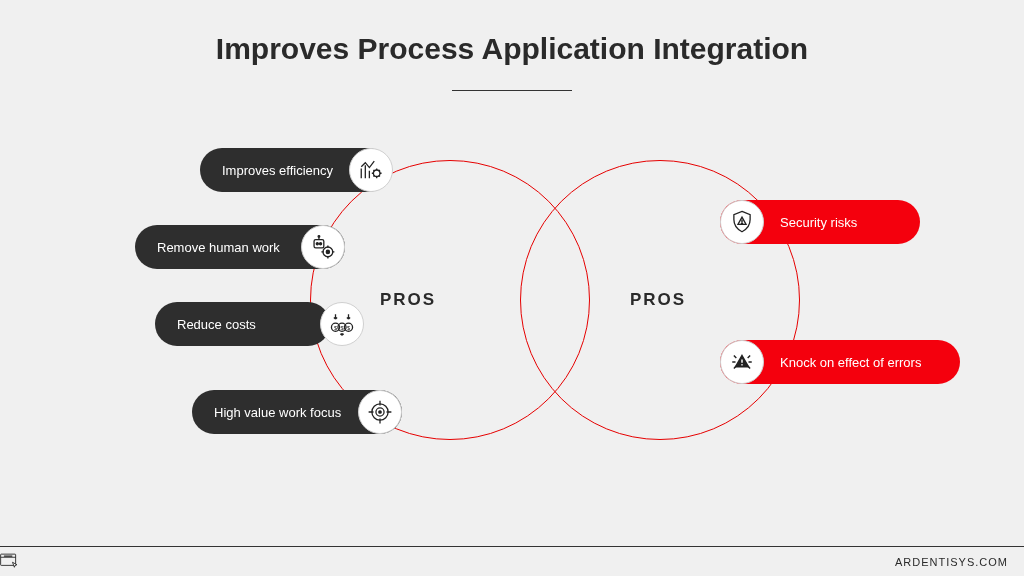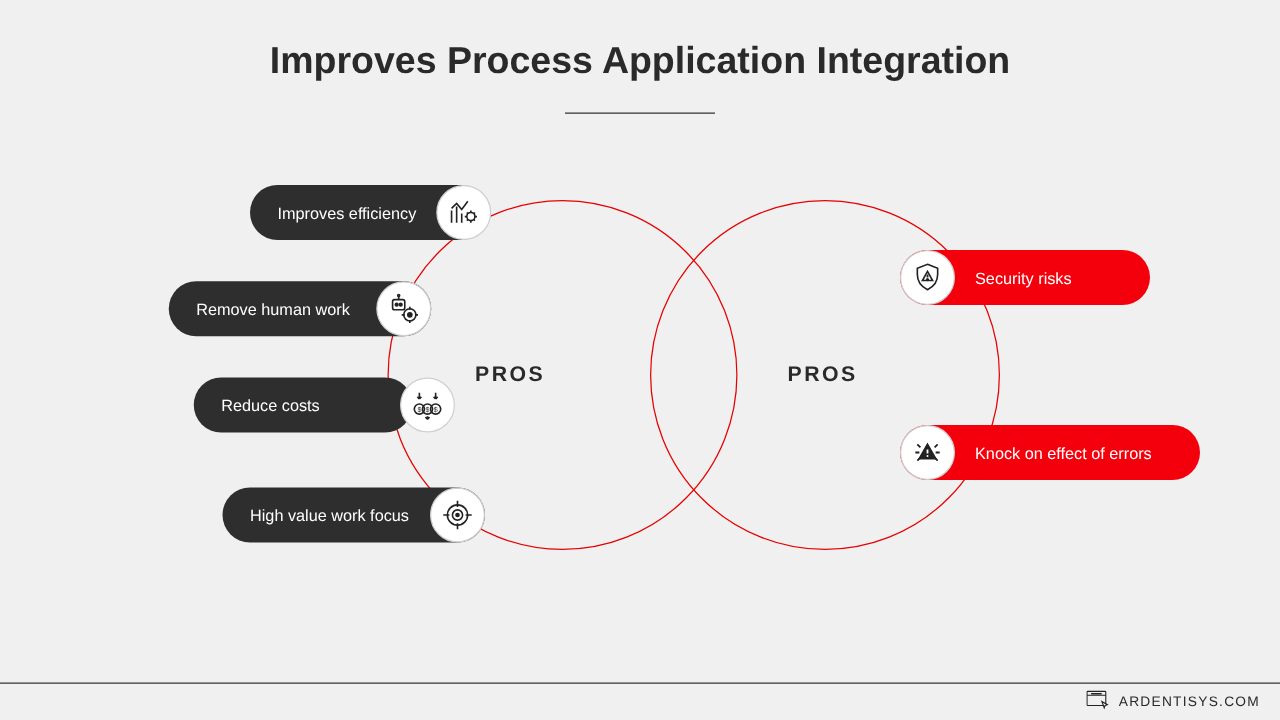--- a/index.html
+++ b/index.html
@@ -82,21 +82,21 @@
 
   .footer {
     position: absolute;
     bottom: 0;
     left: 0;
     width: 1024px;
     height: 30px;
     border-top: 1px solid #333;
     display: flex;
     align-items: center;
-    justify-content: flex-end;
+    justify-content: space-between;
     padding-right: 16px;
     font-size: 11px;
     letter-spacing: 1px;
     color: #2a2a2a;
     gap: 6px;
     background:#f0f0f0;
   }
   .footer svg { width: 20px; height: 16px; }
 </style>
 </head>
@@ -148,21 +148,21 @@
           <text x="8" y="23" font-size="7" text-anchor="middle" fill="#222" stroke="none">$</text>
         <circle cx="16" cy="20" r="5"></circle>
           <text x="16" y="23" font-size="7" text-anchor="middle" fill="#222" stroke="none">$</text>
         <circle cx="24" cy="20" r="5"></circle>
           <text x="24" y="23" font-size="7" text-anchor="middle" fill="#222" stroke="none">$</text>
         <path d="M16 27v3M16 30l-2-2M16 30l2-2"></path>
       </svg>
     </span>
   </div>
 
-  <div class="pill dark" style="left:178px; top:260px; width:210px;">
+  <div class="pill dark" style="left:192px; top:260px; width:210px;">
     <span class="pill-text">High value work focus</span>
     <span class="icon-bubble">
       <svg viewBox="0 0 32 32" stroke="#222" fill="none" stroke-width="1.6">
         <circle cx="16" cy="16" r="10"></circle>
           <circle cx="16" cy="16" r="5"></circle>
         <circle cx="16" cy="16" r="1.5" fill="#222"></circle>
         <path d="M16 2v6M16 24v6M2 16h6M24 16h6"></path>
       </svg>
     </span>
   </div>

